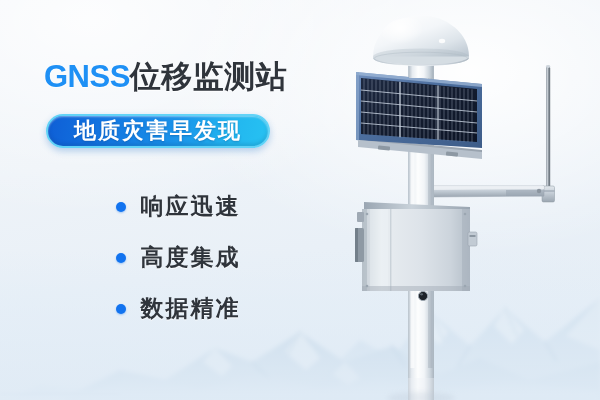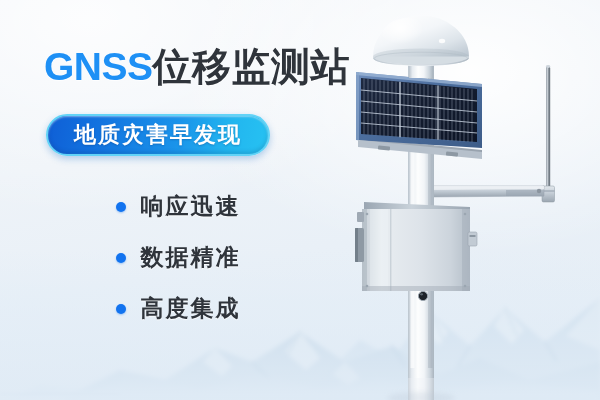--- a/index.html
+++ b/index.html
@@ -43,22 +43,22 @@
 
   
   .text-block {
     position: absolute;
     left: 0; top: 0;
     width: 340px; height: 400px;
   }
   .headline {
     position: absolute;
     left: 44px;
-    top: 40px;
-    font-size: 39px;
+    top: 56px;
+    font-size: 31px;
     font-weight: 700;
     letter-spacing: 0px;
     white-space: nowrap;
     color: #2b2f36;
     text-shadow: 0 1px 1px rgba(255,255,255,0.9);
   }
   .headline .gnss {
     color: #1e90f5;
     letter-spacing: -0.5px;
   }
@@ -66,21 +66,21 @@
     color: #2f343b;
     letter-spacing: 0.5px;
   }
 
   
   .badge {
     position: absolute;
     left: 46px;
     top: 114px;
     width: 224px;
-    height: 42px;
+    height: 34px;
     border-radius: 21px;
     background: linear-gradient(100deg, #0f5fd6 0%, #1272df 22%, #1a93ea 58%, #22b6ef 82%, #27c2f2 100%);
     border: 2px solid #62d3f7;
     box-sizing: border-box;
     box-shadow: 0 3px 7px rgba(25,110,200,0.30),
                 inset 0 1px 2px rgba(255,255,255,0.45),
                 inset 0 -2px 4px rgba(0,40,90,0.18);
     display: flex;
     align-items: center;
     justify-content: center;
@@ -415,23 +415,23 @@
       <span class="badge-label">地质灾害早发现</span>
     </div>
 
     <div class="bullets">
       <div class="bullet-row">
         <span class="bullet-dot"></span>
         <span class="bullet-text">响应迅速</span>
       </div>
       <div class="bullet-row">
         <span class="bullet-dot"></span>
-        <span class="bullet-text">数据精准</span>
+        <span class="bullet-text">高度集成</span>
       </div>
       <div class="bullet-row">
         <span class="bullet-dot"></span>
-        <span class="bullet-text">高度集成</span>
+        <span class="bullet-text">数据精准</span>
       </div>
     </div>
 
   </div>
 
 </div>
 
 </body></html>

